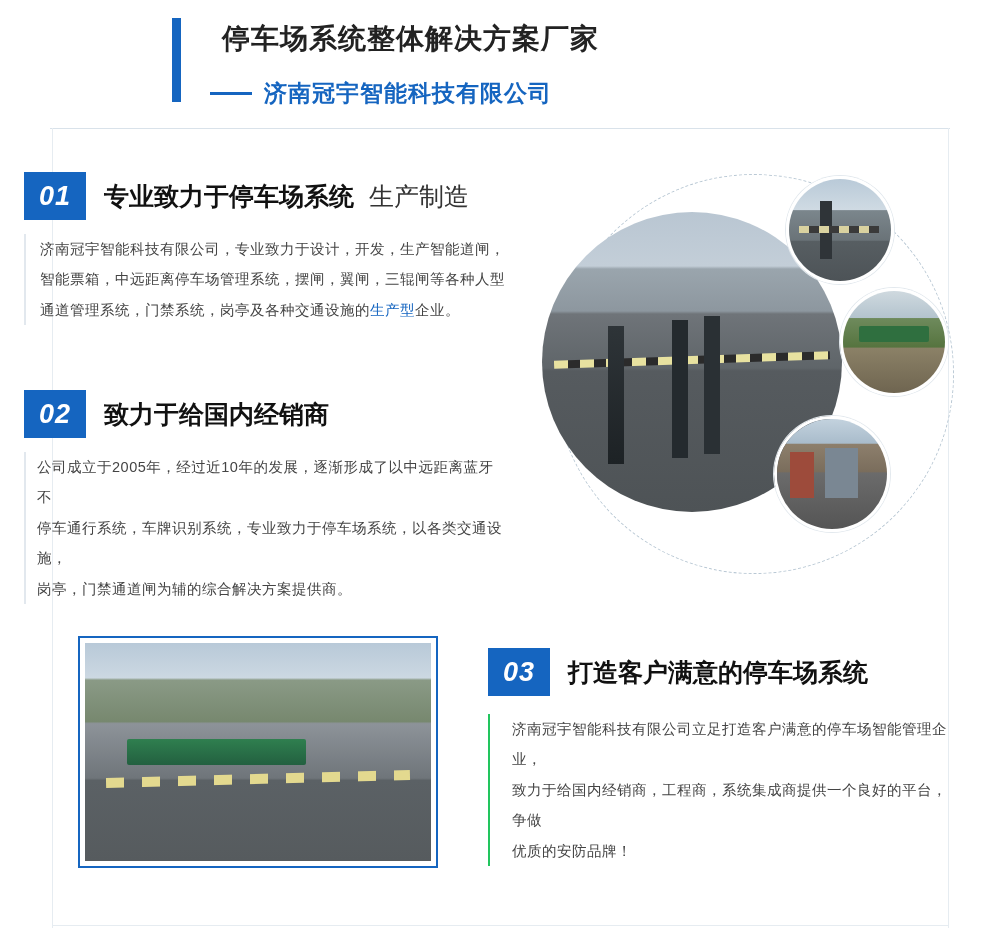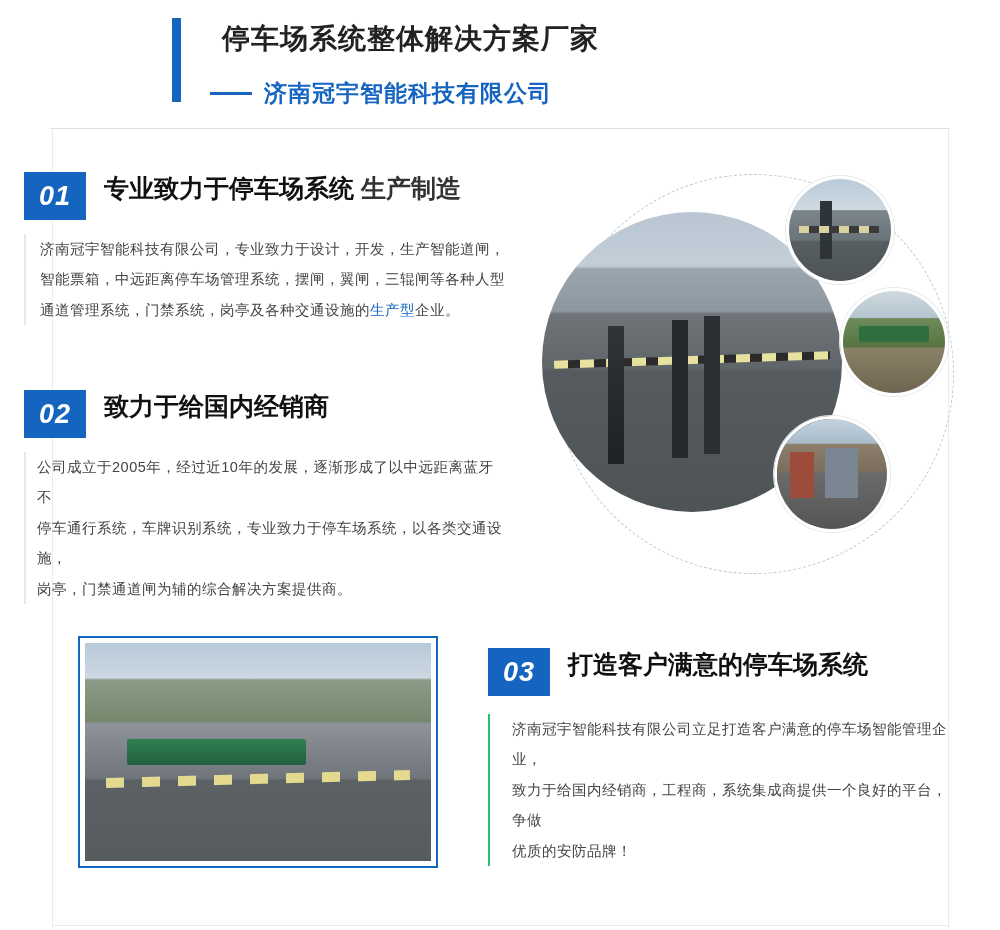--- a/index.html
+++ b/index.html
@@ -75,31 +75,32 @@
     height: 48px;
     background: #1565c0;
     color: #ffffff;
     font-size: 27px;
     font-weight: bold;
     font-style: italic;
     letter-spacing: 1px;
   }
   .sec-heading {
     display: flex;
-    align-items: flex-start;
+    align-items: center;
   }
   .sec-title {
     margin-left: 18px;
     font-size: 25px;
     font-weight: bold;
     color: #111;
   }
   .sec-title .muted {
     color: #333;
-    font-weight: bold;
+    font-weight: normal;
+    margin-left: 8px;
   }
   .sec-body {
     font-size: 14.5px;
     line-height: 2.1;
     color: #444;
     letter-spacing: .5px;
   }
   .sec-body .hl {
     color: #1565c0;
   }

